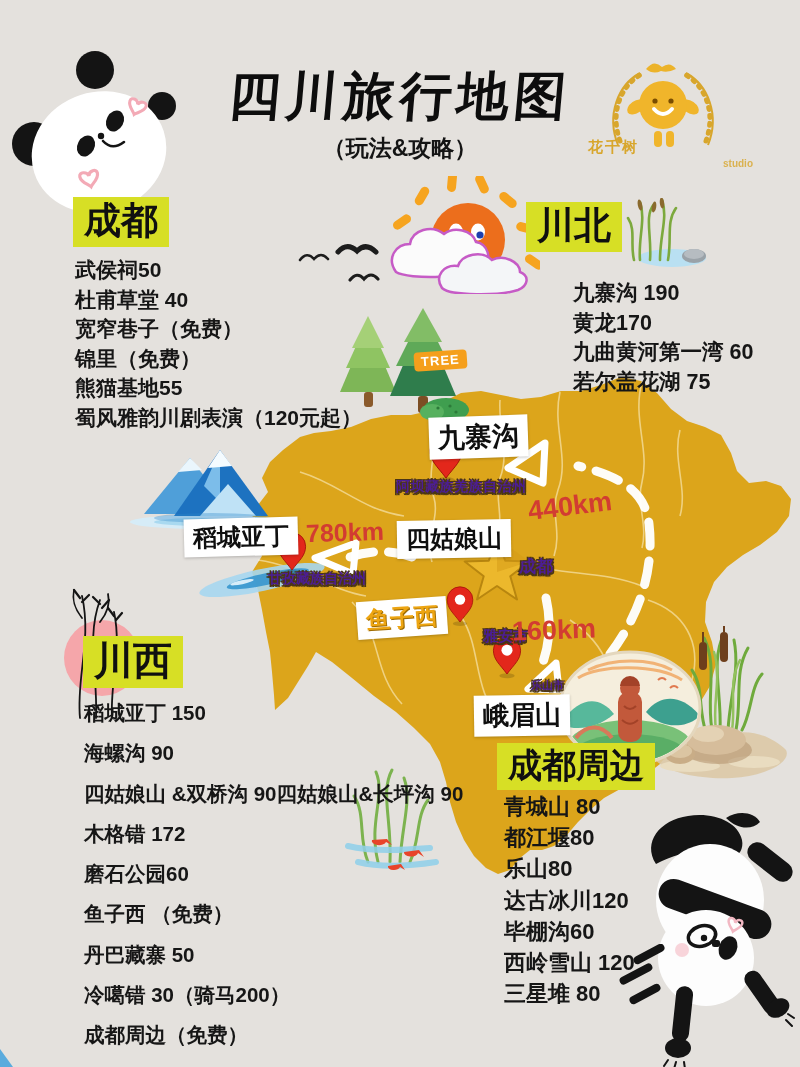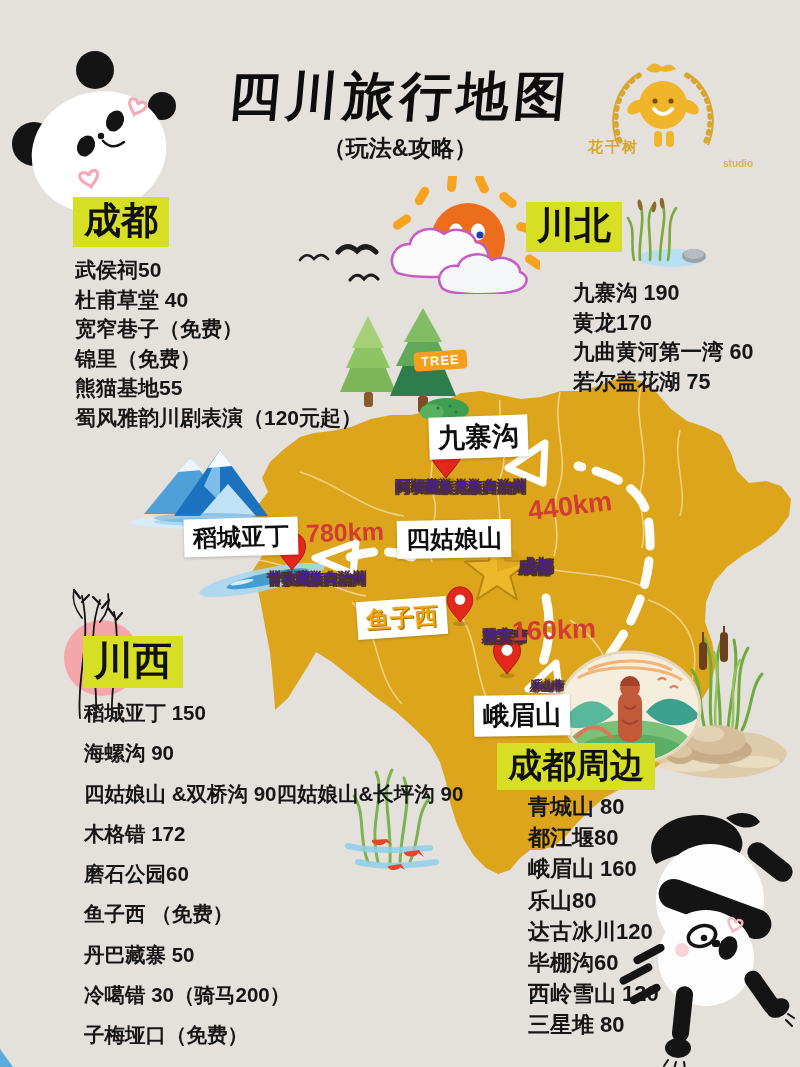--- a/index.html
+++ b/index.html
@@ -15,21 +15,21 @@
   .hdr{background:#d7df25;color:#101010;font-weight:800;line-height:1;padding:5px 11px 8px;z-index:3;white-space:nowrap;}
   #hdr-chengdu{left:73px;top:197px;font-size:37px;}
   #hdr-chuanbei{left:526px;top:202px;font-size:37px;}
   #hdr-chuanxi{left:83px;top:636px;font-size:39px;}
   #hdr-zhoubian{left:497px;top:743px;font-size:34px;}
   .list{list-style:none;margin:0;padding:0;font-weight:700;color:#161616;z-index:3;}
   .list li{white-space:nowrap;}
   #list-chengdu{left:75px;top:256px;font-size:21px;}  #list-chengdu li{height:29.5px;}
   #list-chuanbei{left:528px;top:278px;font-size:21.5px;margin-left:45px;} #list-chuanbei li{height:29.5px;}
   #list-chuanxi{left:84px;top:687px;font-size:20.5px;} #list-chuanxi li{height:28.3px;margin-top:12px;}
-  #list-zhoubian{left:528px;top:792px;font-size:22px;} #list-zhoubian li{height:31.2px;}
+  #list-zhoubian{left:504px;top:792px;font-size:22px;} #list-zhoubian li{height:31.2px;}
   
   .spot{background:#fff;color:#0f0f0f;font-weight:800;padding:3px 9px;white-space:nowrap;
         box-shadow:0 1px 3px rgba(0,0,0,.22);z-index:3;}
   #spot-jzg{left:429px;top:416px;font-size:27px;transform:rotate(-2deg);}
   #spot-dcyd{left:184px;top:518px;font-size:24px;transform:rotate(-1.5deg);}
   #spot-sgns{left:397px;top:520px;font-size:24px;transform:rotate(-1deg);}
   #spot-yzx{left:357px;top:599px;font-size:24px;transform:rotate(-4deg);color:#eda512;
             text-shadow:1px 1px 0 #a06c00;}
   #spot-ems{left:474px;top:695px;font-size:26px;transform:rotate(-1deg);}
   
@@ -369,28 +369,27 @@
   <div class="abs hdr" id="hdr-chuanxi">川西</div>
   <ul class="abs list" id="list-chuanxi">
     <li>稻城亚丁 150</li>
     <li>海螺沟 90</li>
     <li>四姑娘山 &amp;双桥沟 90四姑娘山&amp;长坪沟 90</li>
     <li>木格错 172</li>
     <li>磨石公园60</li>
     <li>鱼子西 （免费）</li>
     <li>丹巴藏寨 50</li>
     <li>冷噶错 30（骑马200）</li>
-    <li>子梅垭口（免费）</li>
+    <li>成都周边（免费）</li>
   </ul>
 
   <div class="abs hdr" id="hdr-zhoubian">成都周边</div>
   <ul class="abs list" id="list-zhoubian">
     <li>青城山 80</li>
     <li>都江堰80</li>
-    <li>峨眉山 160</li>
     <li>乐山80</li>
     <li>达古冰川120</li>
     <li>毕棚沟60</li>
     <li>西岭雪山 120</li>
     <li>三星堆 80</li>
   </ul>
 
   <div class="abs spot" id="spot-jzg">九寨沟</div>
   <div class="abs spot" id="spot-dcyd">稻城亚丁</div>
   <div class="abs spot" id="spot-sgns">四姑娘山</div>

